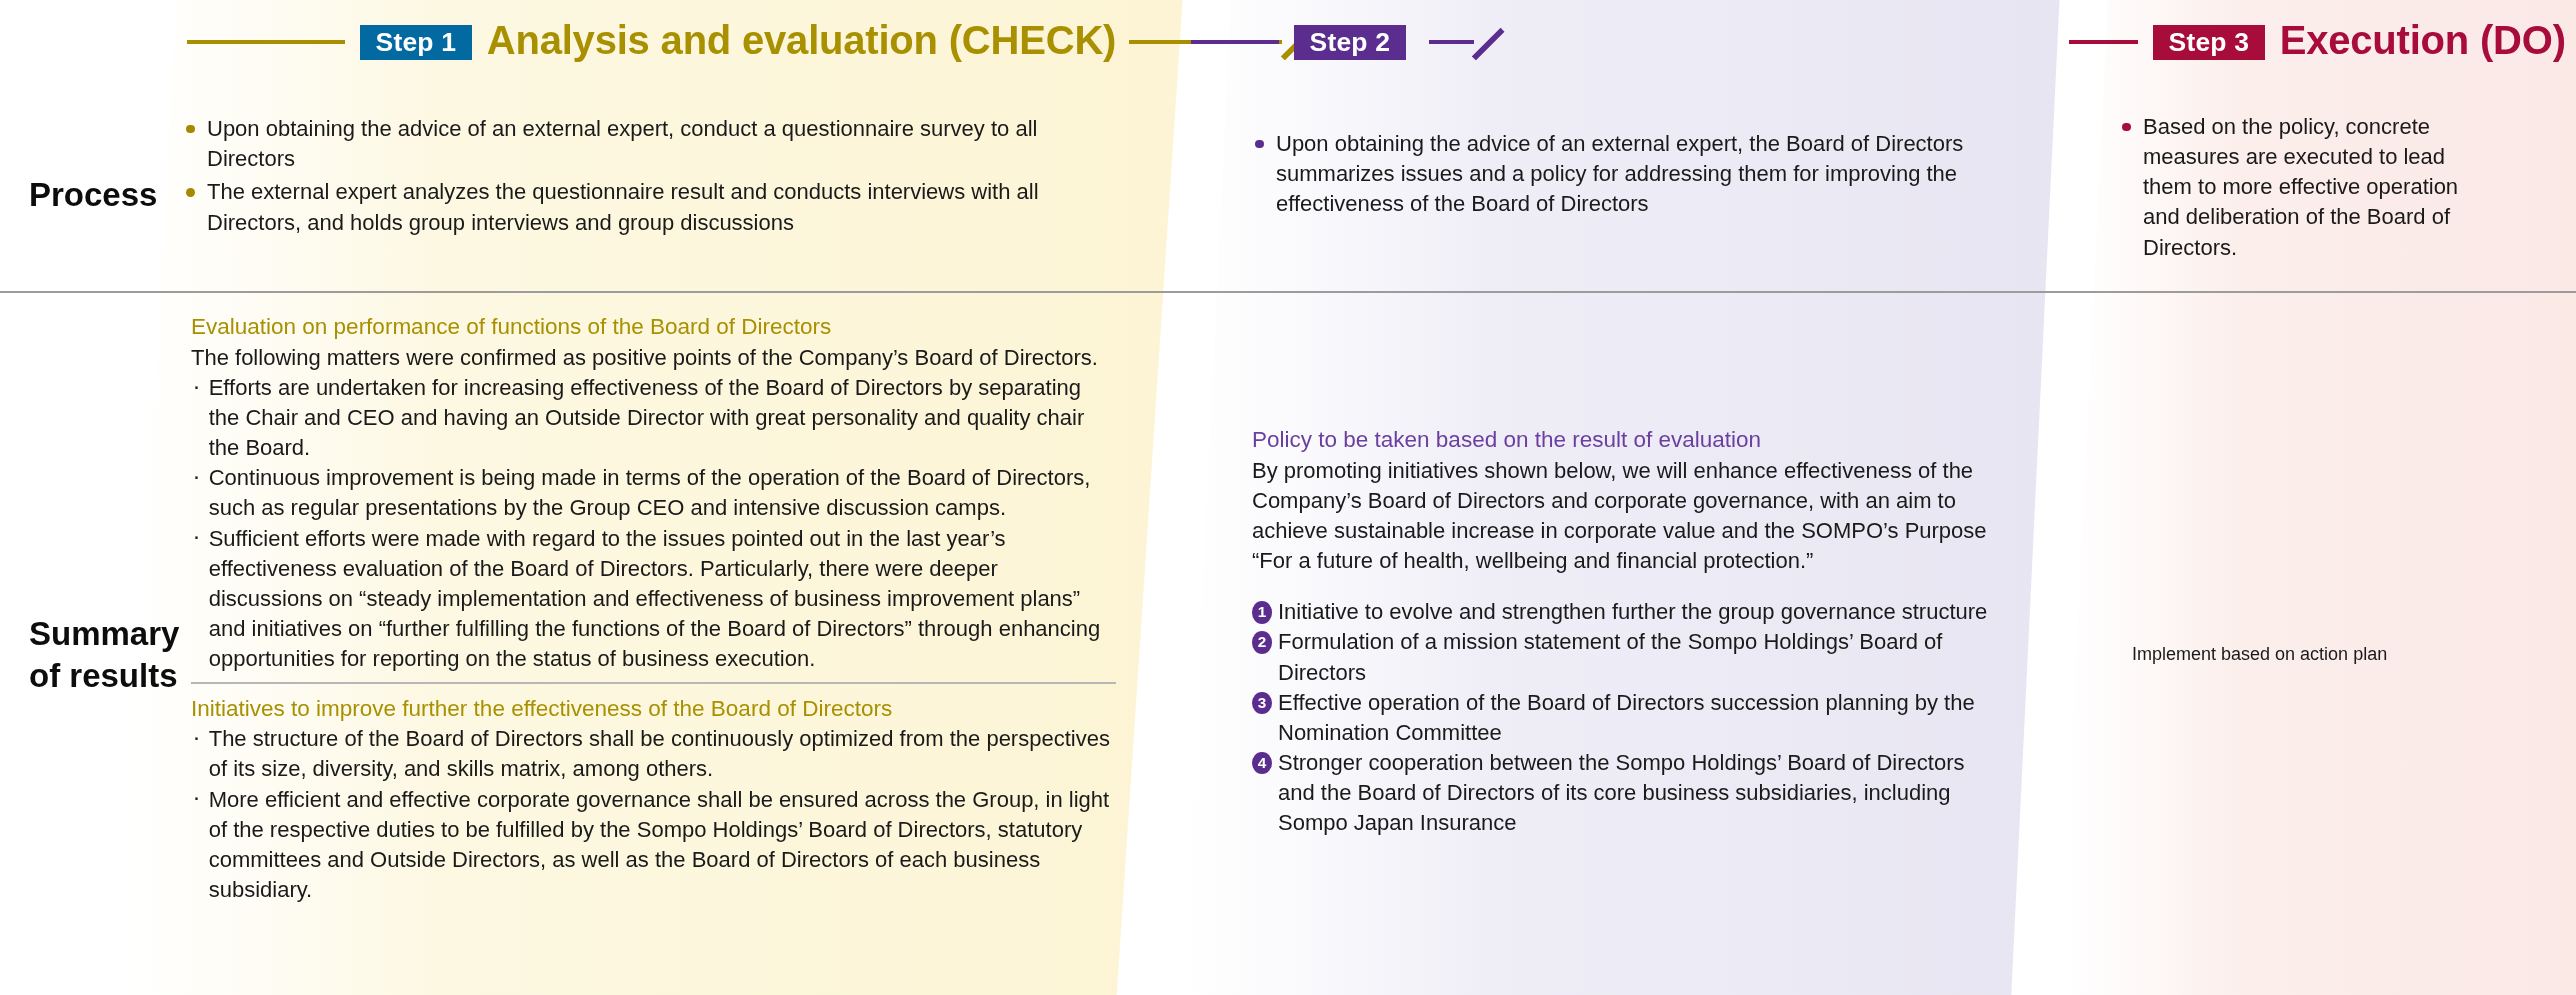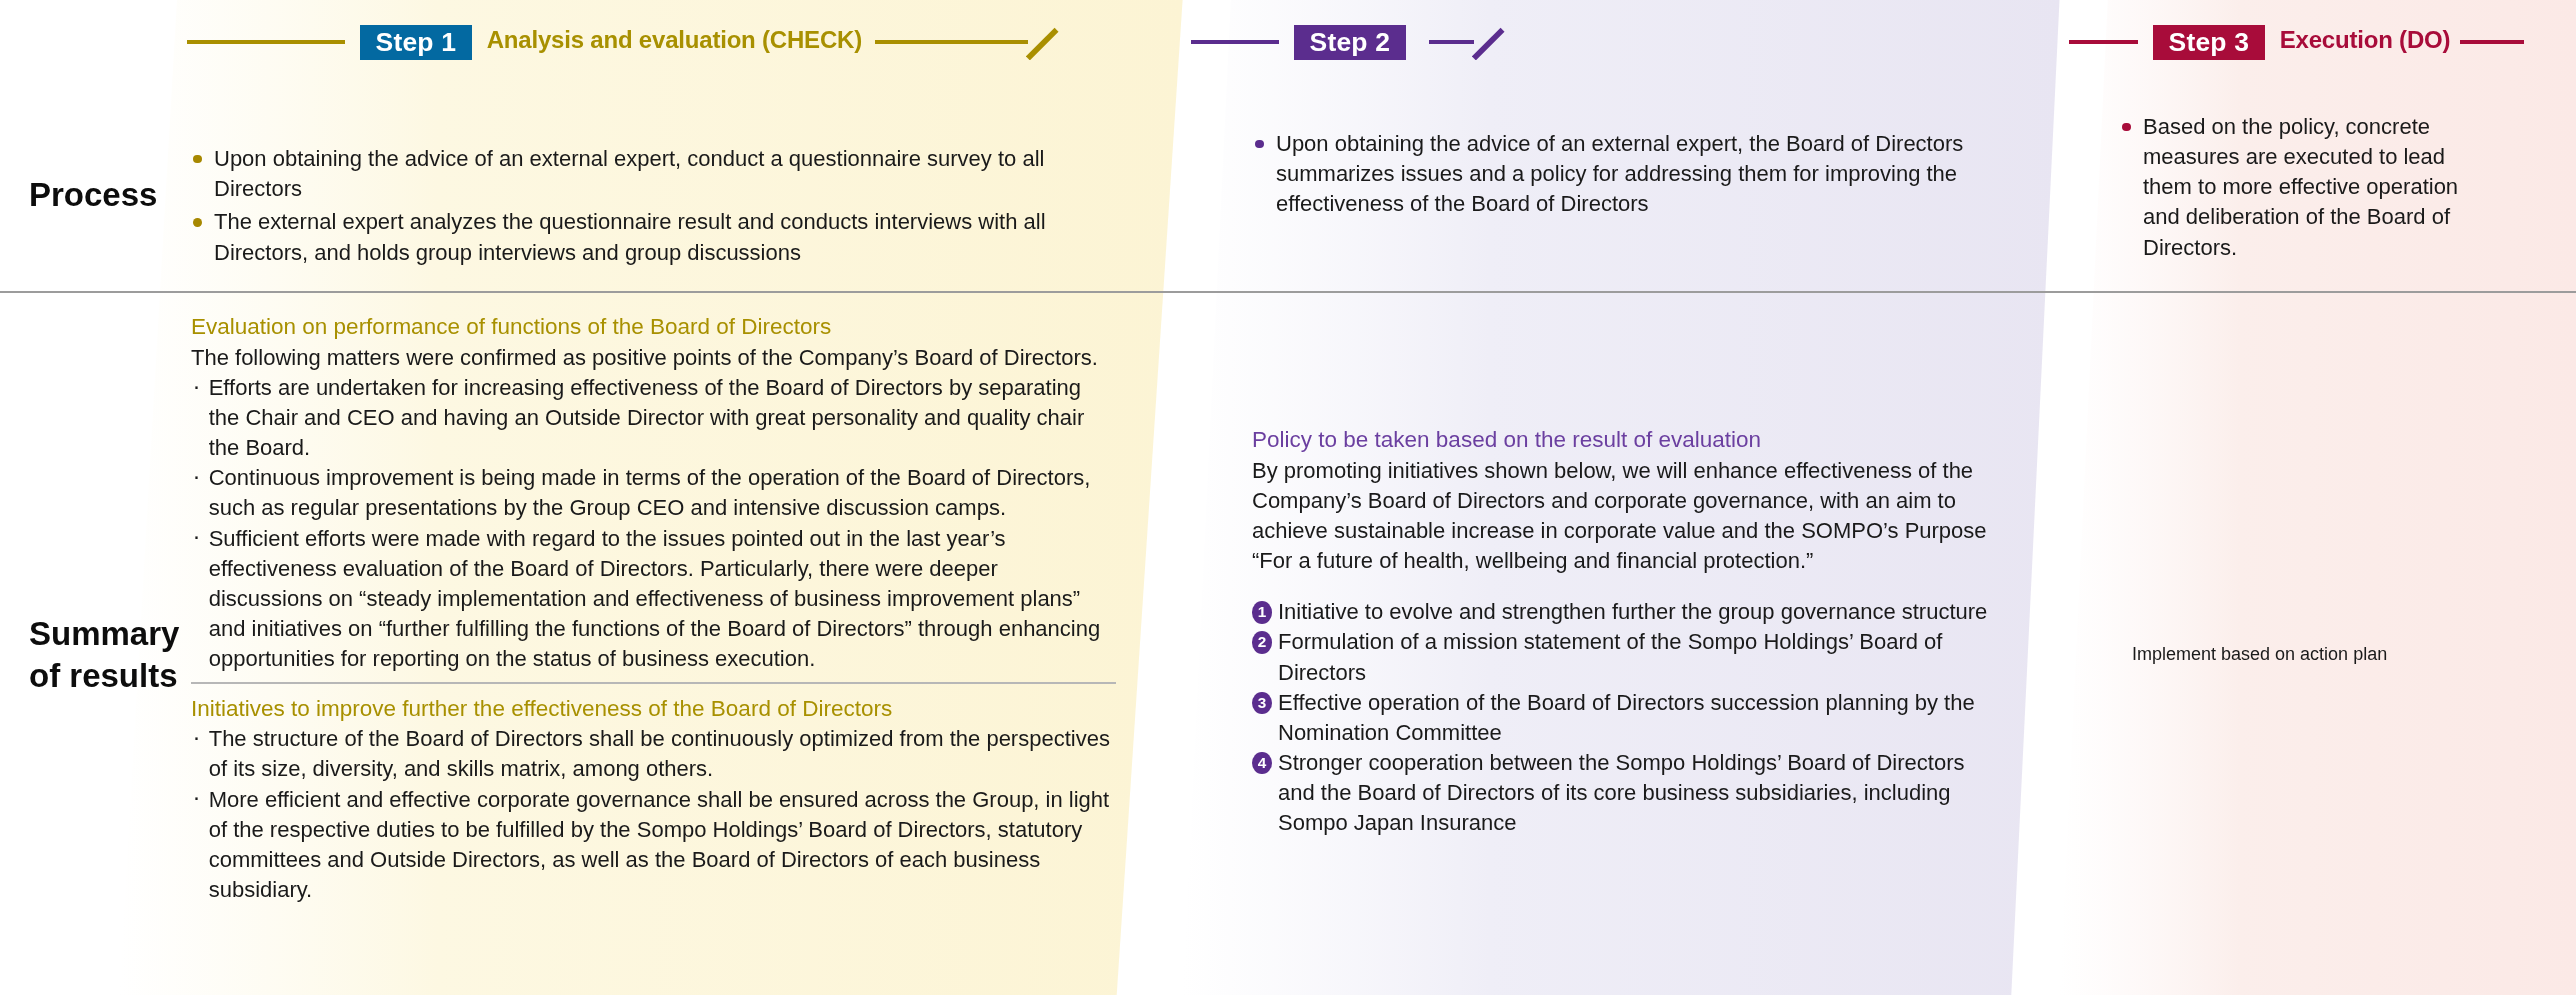--- a/index.html
+++ b/index.html
@@ -59,21 +59,21 @@
     height: 35px;
     padding: 0 16px;
     color: #ffffff;
     font-size: 26.5px;
     font-weight: bold;
     letter-spacing: 0.2px;
     flex: none;
     margin: 0 14.5px;
   }
   .step-title {
-    font-size: 24px;
+    font-size: 40px;
     font-weight: bold;
     letter-spacing: -0.2px;
     flex: none;
     line-height: 1;
     padding-bottom: 3.2px;
   }
   .arrowwrap { position: relative; display:flex; align-items:center; flex:none; }
   .arrow-head { flex: none; margin-left: -1.6px; }
 
   
@@ -250,21 +250,21 @@
     </div>
   </div>
 
   <div class="row-label" id="label-process">Process</div>
 
   <div class="row-label" id="label-summary">
     <div>Summary</div>
     <div>of results</div>
   </div>
 
-  <div class="col" style="left:187px; top:114px; width:901px;margin-top:30px;">
+  <div class="col" style="left:180px; top:114px; width:901px;">
     <ul class="bullet-list">
       <li class="bullet-item bul-gold">Upon obtaining the advice of an external expert, conduct a questionnaire survey to all Directors</li>
       <li class="bullet-item bul-gold">The external expert analyzes the questionnaire result and conducts interviews with all Directors, and holds group interviews and group discussions</li>
     </ul>
   </div>
 
   <div class="col" style="left:1249px; top:129px; width:740px;">
     <ul class="bullet-list">
       <li class="bullet-item bul-purple">Upon obtaining the advice of an external expert, the Board of Directors summarizes issues and a policy for addressing them for improving the effectiveness of the Board of Directors</li>
     </ul>

